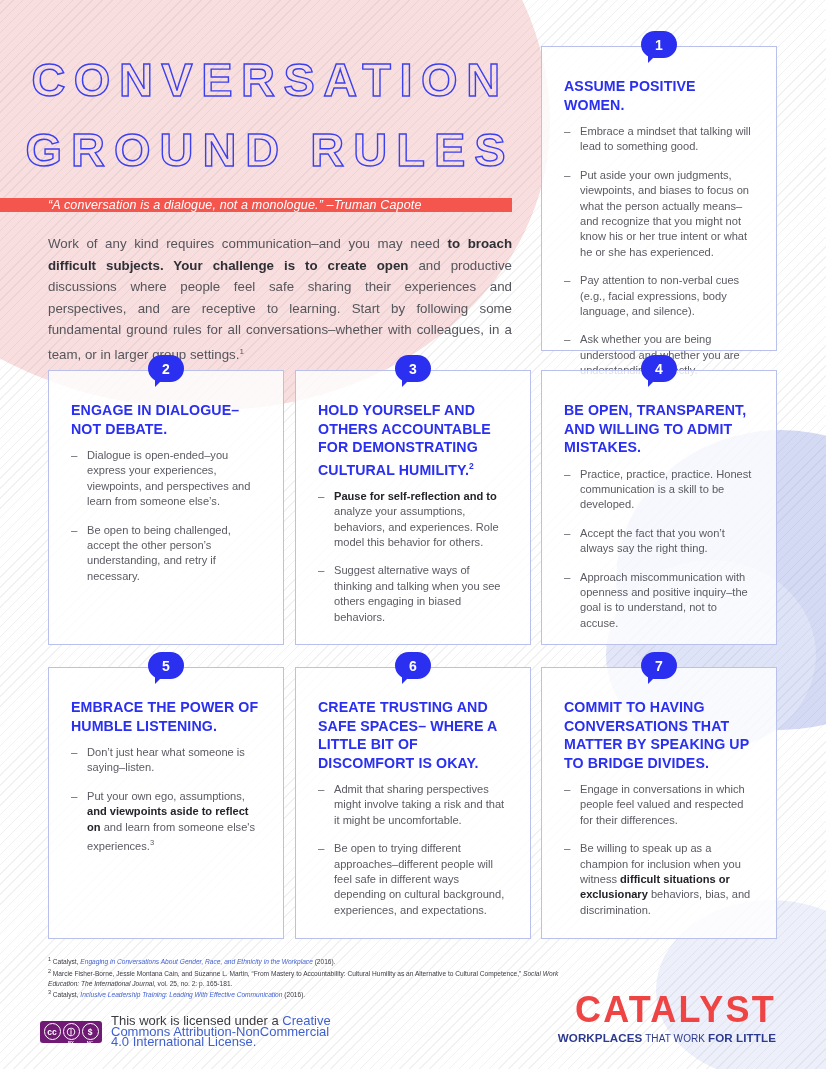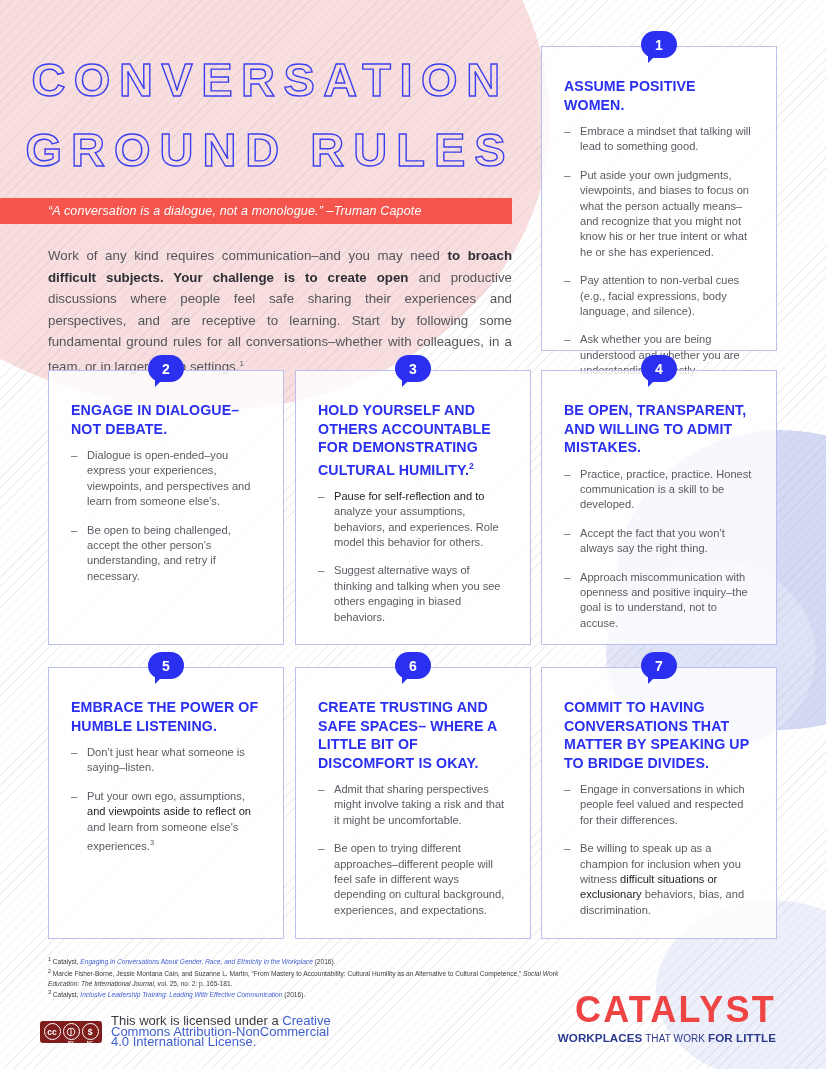--- a/index.html
+++ b/index.html
@@ -72,21 +72,21 @@
     -webkit-text-stroke: 1.4px #3a3ff0;
     padding-left: 0;
   }
   #title-1 { margin-top: 54px; }
   #title-2 { margin-top: 18px; letter-spacing: 9px; }
 
   #quote-bar {
     margin-top: 22px;
     margin-left: 0;
     width: 512px;
-    height: 26px;
+    height: 14px;
     background: #f4564e;
     display: flex;
     align-items: center;
   }
   #quote-text {
     padding-left: 48px;
     color: #ffffff;
     font-style: italic;
     font-size: 12.5px;
     letter-spacing: .15px;
@@ -155,21 +155,21 @@
     line-height: 15.4px;
     color: #5a5a62;
   }
   .bullets li::before {
     content: "–";
     position: absolute;
     left: 0; top: 0;
     color: #5a5a62;
     font-size: 11.5px;
   }
-  .bullets li b { color: #23232a; font-weight: 400; }
+  .bullets li b { color: #23232a; font-weight: 700; }
   .bullets li sup { font-size: 7.5px; vertical-align: super; }
 
   
   #card-1 { left: 541px; top: 46px;  width: 236px; height: 305px; }
   #card-2 { left: 48px;  top: 370px; width: 236px; height: 275px; }
   #card-3 { left: 295px; top: 370px; width: 236px; height: 275px; }
   #card-4 { left: 541px; top: 370px; width: 236px; height: 275px; }
   #card-5 { left: 48px;  top: 667px; width: 236px; height: 272px; }
   #card-6 { left: 295px; top: 667px; width: 236px; height: 272px; }
   #card-7 { left: 541px; top: 667px; width: 236px; height: 272px; }
@@ -191,21 +191,21 @@
   
   #license-row {
     position: absolute;
     left: 40px; top: 1016px;
     display: flex;
     align-items: center;
     gap: 9px;
   }
   #cc-badge {
     width: 62px; height: 22px;
-    background: #7f1d1d;
+    background: #701a75;
     border-radius: 3px;
     display: flex;
     align-items: center;
     justify-content: center;
     gap: 2px;
     padding: 0 2px;
   }
   .cc-circle {
     width: 17px; height: 17px;
     border-radius: 50%;

